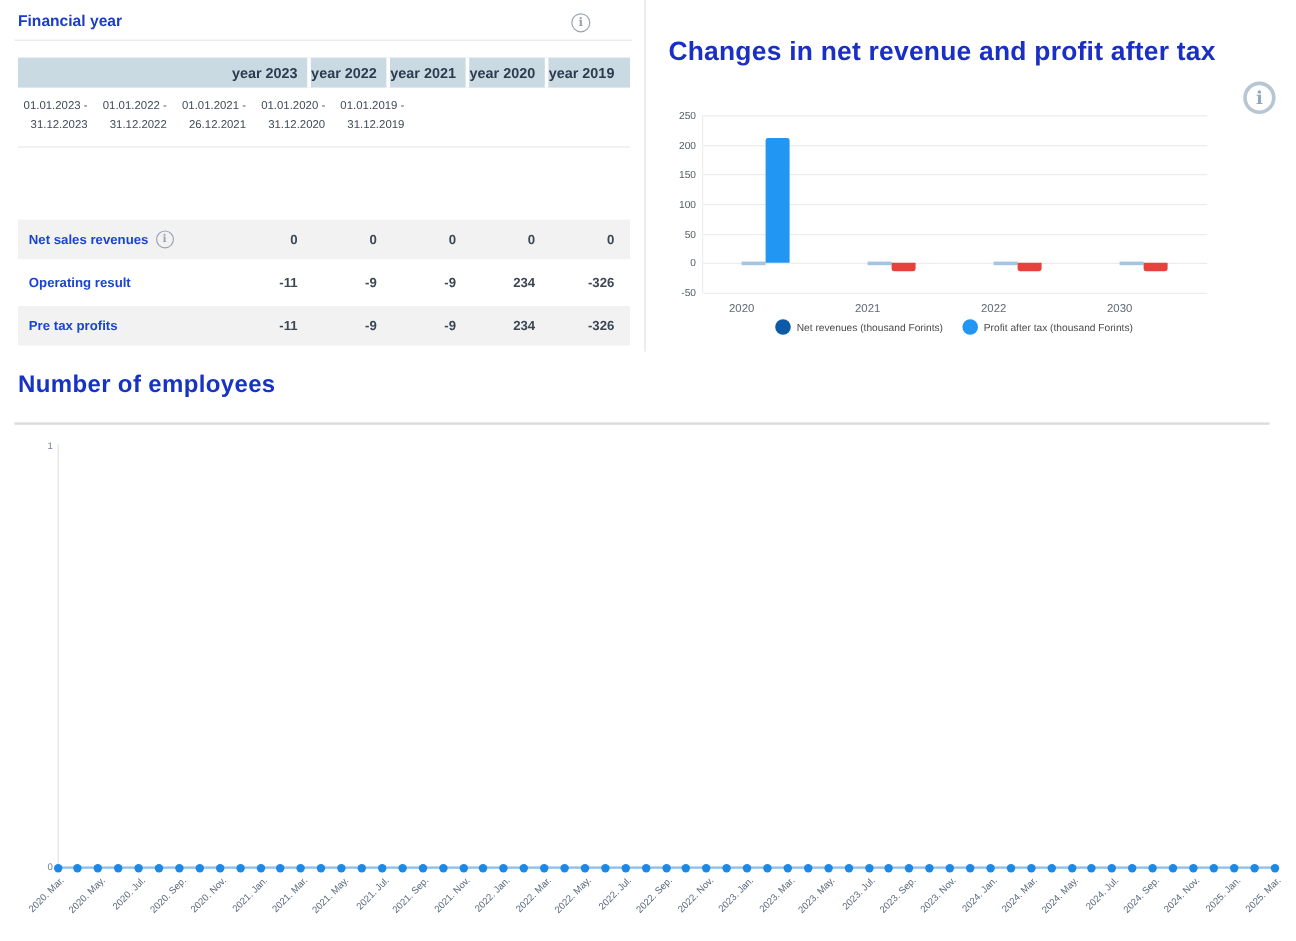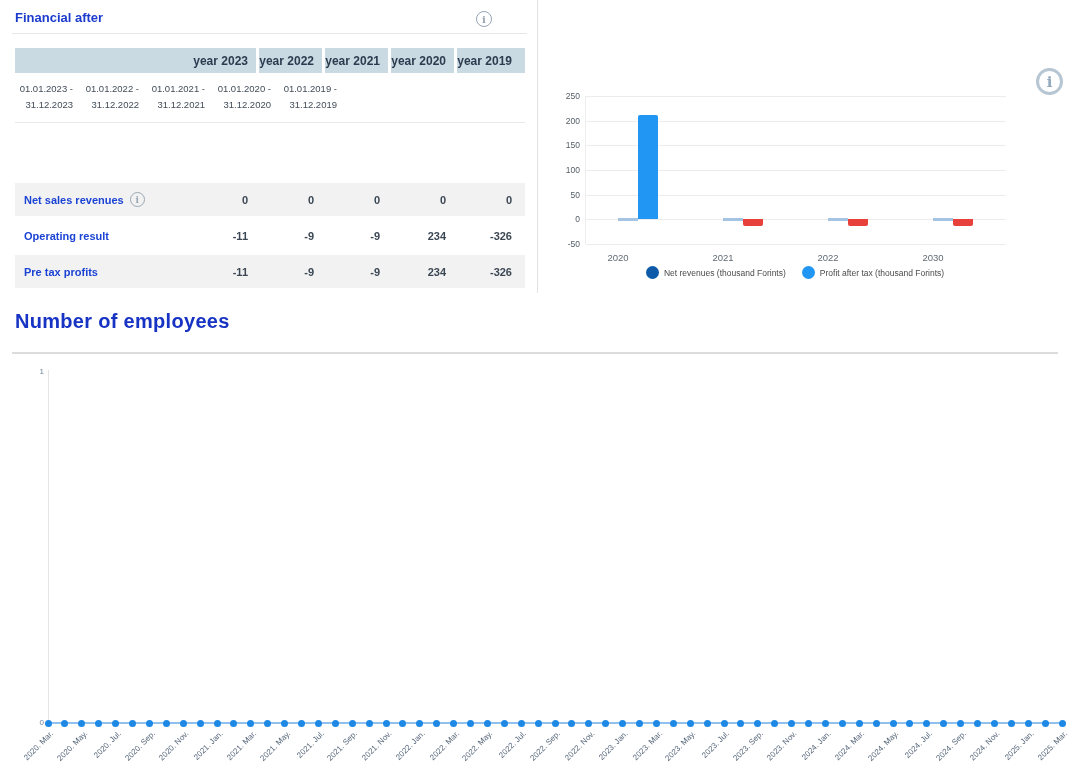--- a/index.html
+++ b/index.html
@@ -54,21 +54,21 @@
   .emp-line { left:48px; top:722px; width:1014px; height:2px; background:#8fc0ee; }
   .dot { position:absolute; width:7px; height:7px; border-radius:50%; background:#1e88e5; }
   .xtick { position:absolute; width:0; height:0; }
   .xtick span { position:absolute; right:0; top:0; white-space:nowrap; transform:rotate(-45deg); transform-origin:100% 0; font-size:8px; color:#57677a; }
 </style>
 </head>
 <body>
 
 <div class="page">
 
-  <div class="abs fin-title">Financial after</div>
+  <div class="abs fin-title">Financial year</div>
   <div class="abs info-icon info-sm fin-info">i</div>
   <div class="abs hr1"></div>
 
   <div class="abs tbl">
     <div class="trow thead" id="thead-row">
       <div class="cell cell-label"></div>
     <div class="cell cell-y">year 2023</div>
         <div class="cell cell-y cell-sep">year 2022</div>
         <div class="cell cell-y cell-sep">year 2021</div>
         <div class="cell cell-y cell-sep">year 2020</div>
@@ -78,21 +78,21 @@
     <div class="cell cell-y">
           <div>01.01.2023 -</div>
           <div>31.12.2023</div>
         </div>
         <div class="cell cell-y">
           <div>01.01.2022 -</div>
           <div>31.12.2022</div>
         </div>
         <div class="cell cell-y">
           <div>01.01.2021 -</div>
-          <div>31.12.2021</div>
+          <div>26.12.2021</div>
         </div>
         <div class="cell cell-y">
           <div>01.01.2020 -</div>
           <div>31.12.2020</div>
         </div>
         <div class="cell cell-y cell-last">
           <div>01.01.2019 -</div>
           <div>31.12.2019</div>
         </div>
       </div>
@@ -126,20 +126,21 @@
           <div class="cell cell-y">-11</div>
           <div class="cell cell-y">-9</div>
           <div class="cell cell-y">-9</div>
           <div class="cell cell-y">234</div>
           <div class="cell cell-y cell-last">-326</div>
         </div>
       </div>
   </div>
 
   <div class="abs vdiv"></div>
+  <div class="abs rev-title">Changes in net revenue and profit after tax</div>
   <div class="abs info-icon info-lg">i</div>
   <div class="abs rev-plot" id="rev-plot">
       <div class="gridline" style="top: 0px;"></div>
       <div class="gridline" style="top: 24.6667px;"></div>
       <div class="gridline" style="top: 49.3333px;"></div>
       <div class="gridline" style="top: 74px;"></div>
       <div class="gridline" style="top: 98.6667px;"></div>
       <div class="gridline" style="top: 123.333px;"></div>
       <div class="gridline" style="top: 148px;"></div>
     </div>

